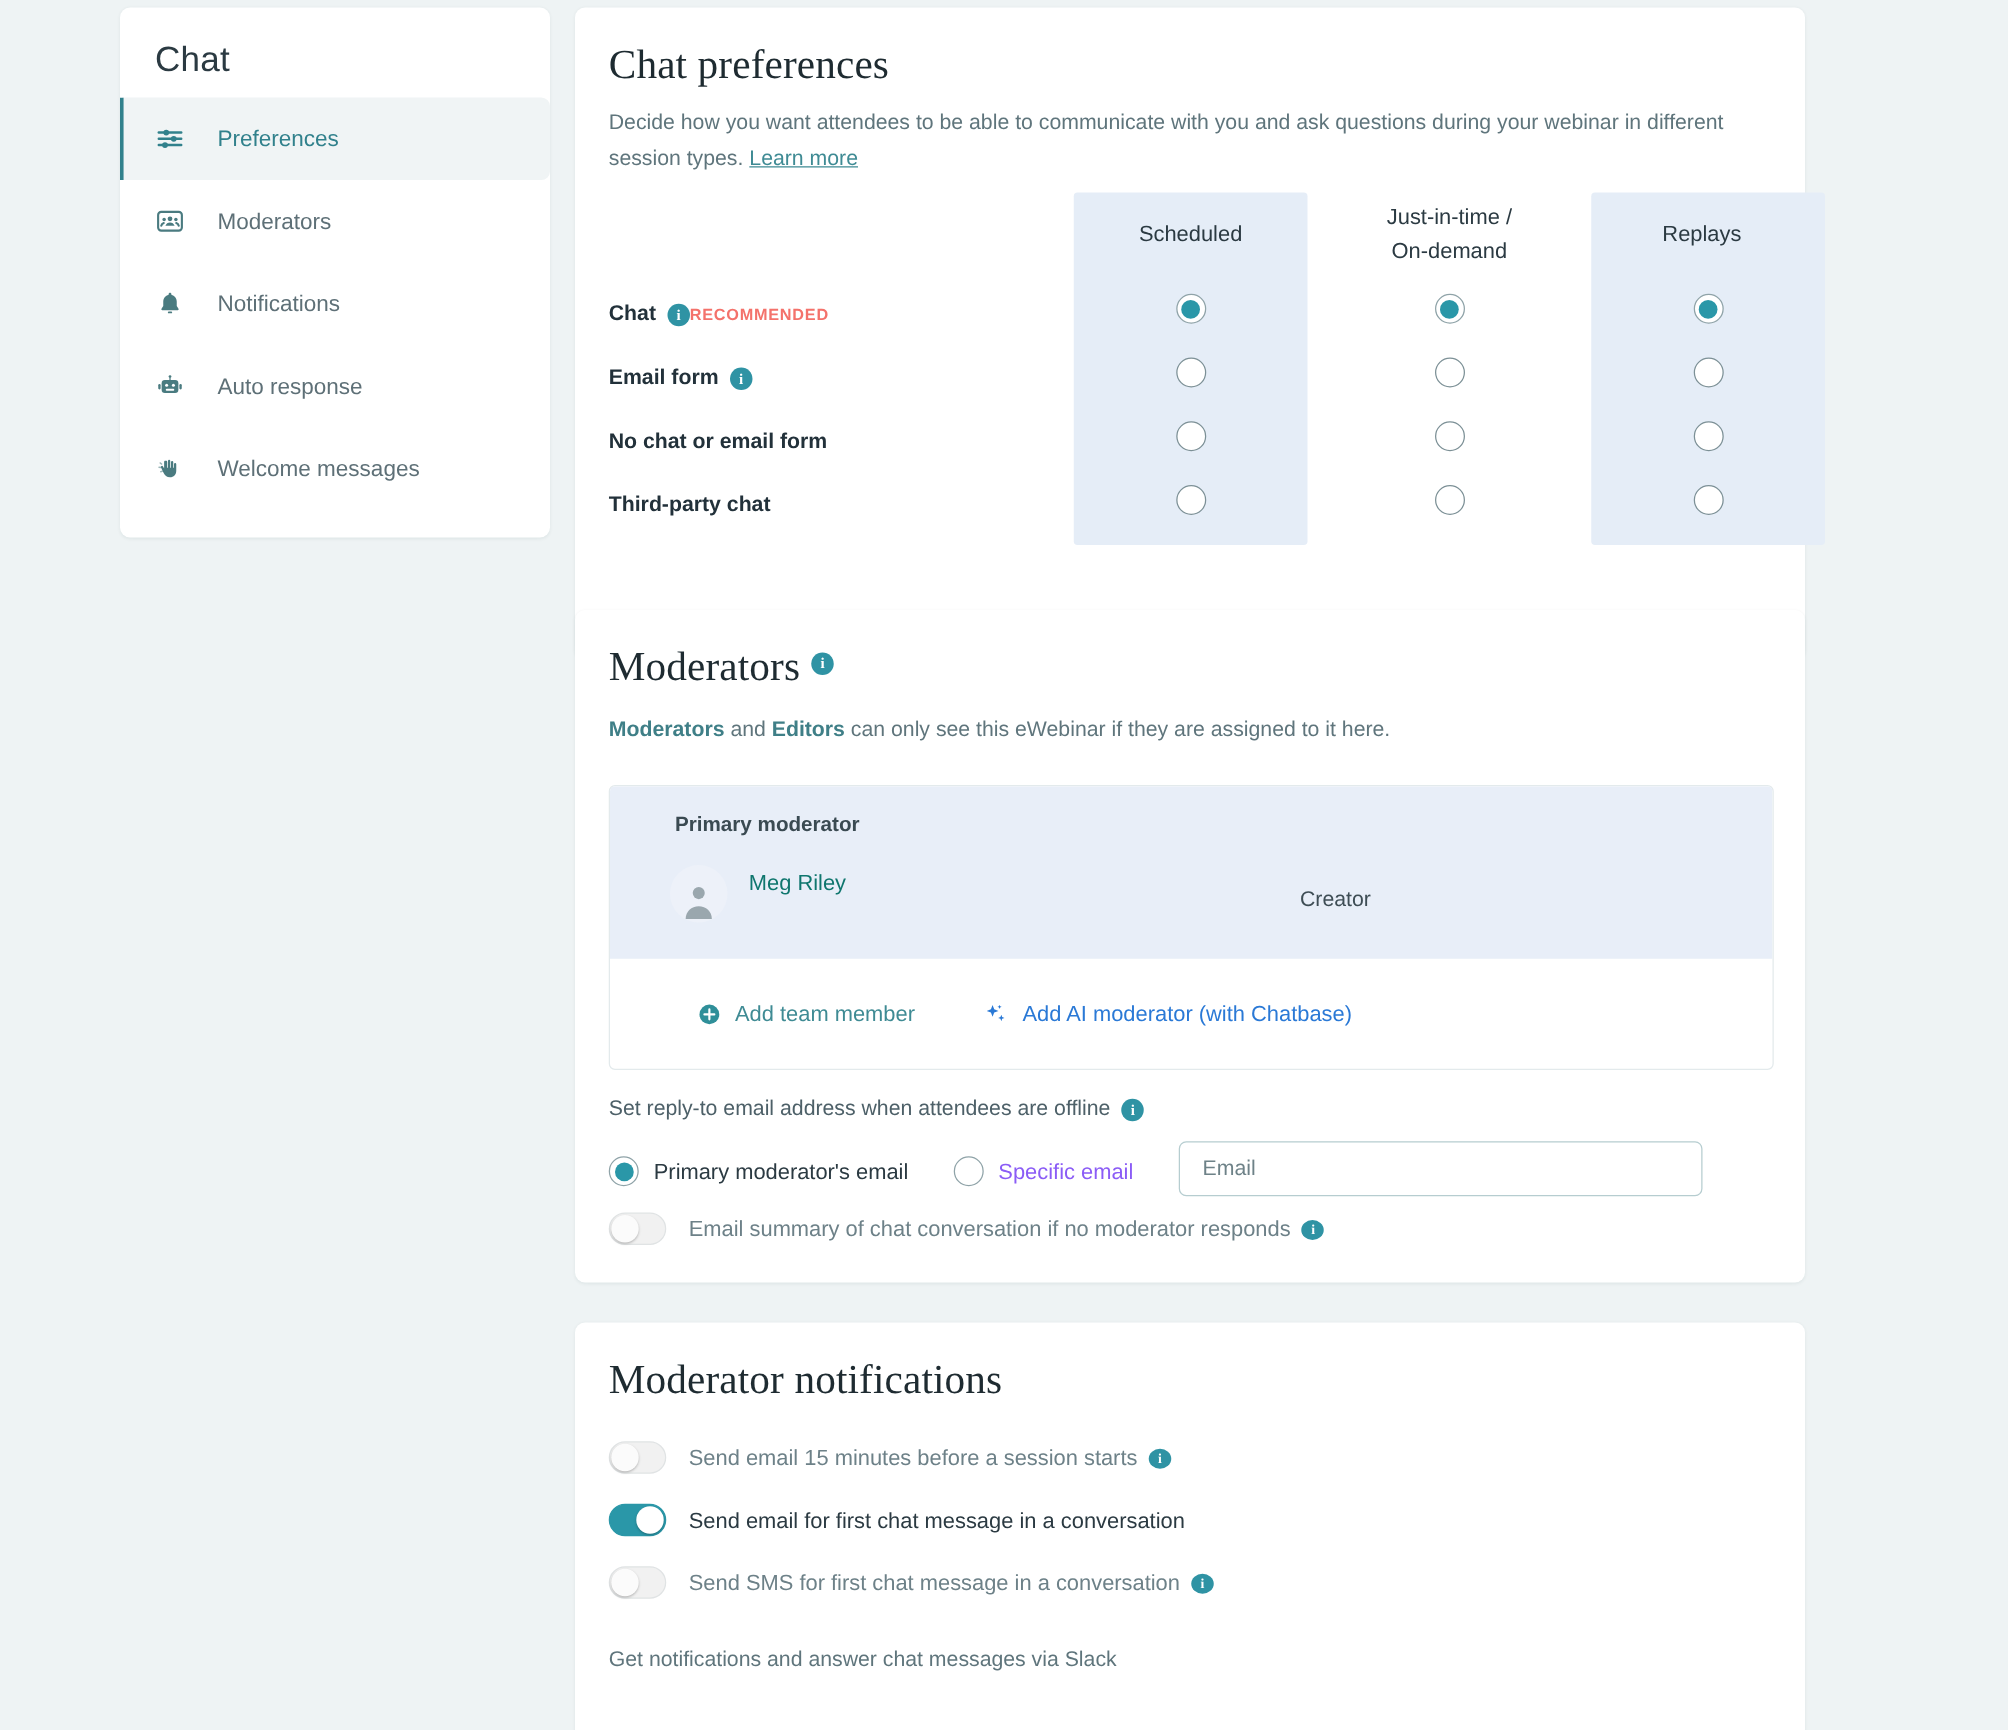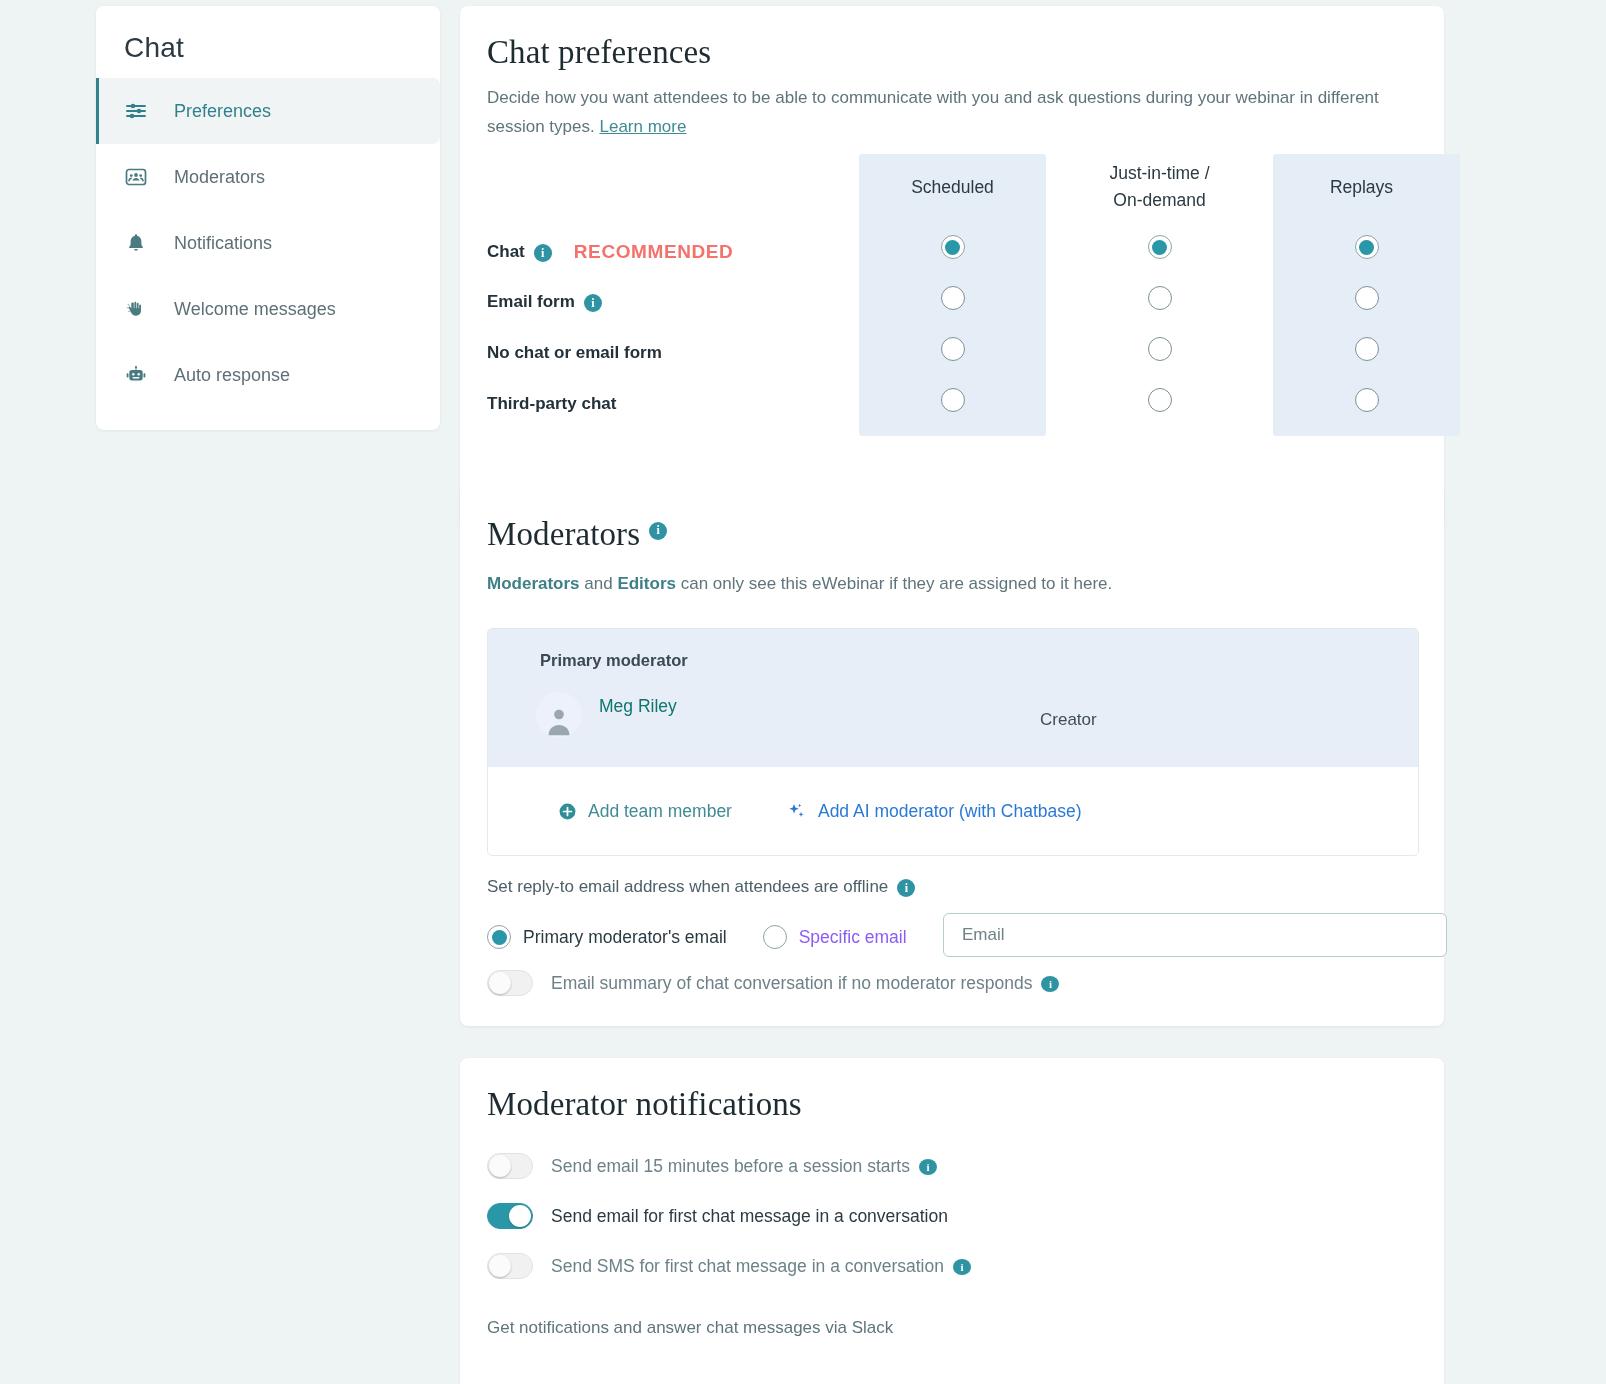--- a/index.html
+++ b/index.html
@@ -75,23 +75,21 @@
   }
   #head-scheduled { left:399px; top:28px; }
   #head-jit { left:606px; top:14px; }
   #head-replays { left:808px; top:28px; }
 
   .row-label {
     position:absolute; left:27px; display:flex; align-items:center;
     font-size:17px; font-weight:bold; color:#22313a; white-space:nowrap;
   }
   .recommended {
-    color:#f4726b; font-size:19px; font-weight:bold; letter-spacing:.6px;
-    margin-left:11px;
-    padding-left:11px;
+    color:#f4726b; font-size:13px; font-weight:bold; letter-spacing:.6px;
   }
   .radio-cell {
     position:absolute; width:187px; display:flex; justify-content:center;
   }
   .radio {
     width:24px; height:24px; border-radius:50%;
     border:1px solid #7c9096; background:#fff;
     display:flex; align-items:center; justify-content:center;
     cursor:pointer;
   }
@@ -149,21 +147,21 @@
   .rdo {
     width:24px; height:24px; border-radius:50%; border:1px solid #8fa3a8;
     background:#fff; display:flex; align-items:center; justify-content:center;
     cursor:pointer; flex:0 0 24px;
   }
   .rdo.on::after { content:""; width:15px; height:15px; border-radius:50%; background:#2a97a8; }
   .rdo-lbl { margin-left:12px; font-size:17.5px; }
   #lbl-primary-email { color:#2b3a42; }
   #lbl-specific-email { color:#8b5cf6; }
   #email-input {
-    position:absolute; left:943px; top:913px; width:504px; height:44px;
+    position:absolute; left:943px; top:913px; width:419px; height:44px;
     border:1px solid #b6cdd0; border-radius:6px; background:#fff;
     font-size:17px; color:#4d6068; padding:0 18px;
     font-family:"Liberation Sans", sans-serif; outline:none;
   }
   #email-input::placeholder { color:#6e8288; }
 
   #summary-row {
     position:absolute; left:487px; top:970px; display:flex; align-items:center;
   }
 
@@ -226,48 +224,48 @@
     </div>
 
     <div class="nav-item">
       <span class="nav-ico">
         <svg width="24" height="24" viewBox="0 0 24 24" fill="currentColor">
           <path d="M12 3.2c-.6 0-1.1.5-1.1 1.1v.5C8.3 5.4 6.6 7.7 6.6 10.4v3.4L5.2 16c-.3.5 0 1.1.6 1.1h12.4c.6 0 .9-.6.6-1.1l-1.4-2.2v-3.4c0-2.7-1.7-5-4.3-5.6v-.5c0-.6-.5-1.1-1.1-1.1z"></path>
           <rect x="10.3" y="18.1" width="3.4" height="1.5" rx=".7"></rect>
         </svg>
       </span>
       <span>Notifications</span>
-    </div>
-
-    <div class="nav-item">
-      <span class="nav-ico">
-        <svg width="24" height="24" viewBox="0 0 24 24" fill="currentColor">
-          <path d="M8.2 5.6c-.5 0-.9.4-.9.9v5.2l-.9-1.6a.9.9 0 0 0-1.6.9l2 4.1c.9 2.1 2.7 3.7 5.2 3.7 3 0 5-2.1 5-5.2V8.3a.9.9 0 0 0-1.8 0v2.9h-.6V6.6a.9.9 0 0 0-1.8 0v4.6h-.6V5.7a.9.9 0 0 0-1.8 0v5.5h-.6V6.5c0-.5-.4-.9-.9-.9z"></path>
-          <path d="M4.1 7.3l1.2 1M3.2 10.8l1.5.2M4.6 14.4l1.4-.5" stroke="currentColor" stroke-width="1.1" stroke-linecap="round" fill="none" opacity=".55"></path>
-        </svg>
-      </span>
-      <span>Welcome messages</span>
     </div>
 
     <div class="nav-item">
       <span class="nav-ico">
         <svg width="24" height="24" viewBox="0 0 24 24" fill="currentColor">
           <circle cx="12" cy="4.2" r="1.1"></circle>
             <rect x="11.5" y="5" width="1" height="2"></rect>
           <rect x="5.3" y="7" width="13.4" height="10.4" rx="2.6"></rect>
           <rect x="2.6" y="10.2" width="1.9" height="4.3" rx=".9"></rect>
           <rect x="19.5" y="10.2" width="1.9" height="4.3" rx=".9"></rect>
           <circle cx="9.3" cy="11.2" r="1.2" fill="#fff"></circle>
             <circle cx="14.7" cy="11.2" r="1.2" fill="#fff"></circle>
           <rect x="8.6" y="14" width="6.8" height="1.5" rx=".7" fill="#fff"></rect>
         </svg>
       </span>
       <span>Auto response</span>
     </div>
 
+    <div class="nav-item">
+      <span class="nav-ico">
+        <svg width="24" height="24" viewBox="0 0 24 24" fill="currentColor">
+          <path d="M8.2 5.6c-.5 0-.9.4-.9.9v5.2l-.9-1.6a.9.9 0 0 0-1.6.9l2 4.1c.9 2.1 2.7 3.7 5.2 3.7 3 0 5-2.1 5-5.2V8.3a.9.9 0 0 0-1.8 0v2.9h-.6V6.6a.9.9 0 0 0-1.8 0v4.6h-.6V5.7a.9.9 0 0 0-1.8 0v5.5h-.6V6.5c0-.5-.4-.9-.9-.9z"></path>
+          <path d="M4.1 7.3l1.2 1M3.2 10.8l1.5.2M4.6 14.4l1.4-.5" stroke="currentColor" stroke-width="1.1" stroke-linecap="round" fill="none" opacity=".55"></path>
+        </svg>
+      </span>
+      <span>Welcome messages</span>
+    </div>
+
   </div>
 </div>
 
 <div class="card" id="card-prefs">
   <div class="card-h1">Chat preferences</div>
   <div class="card-sub">
     <span>Decide how you want attendees to be able to communicate with you and ask questions during your webinar in different session types.</span>
     <a class="link">Learn more</a>
   </div>
 

